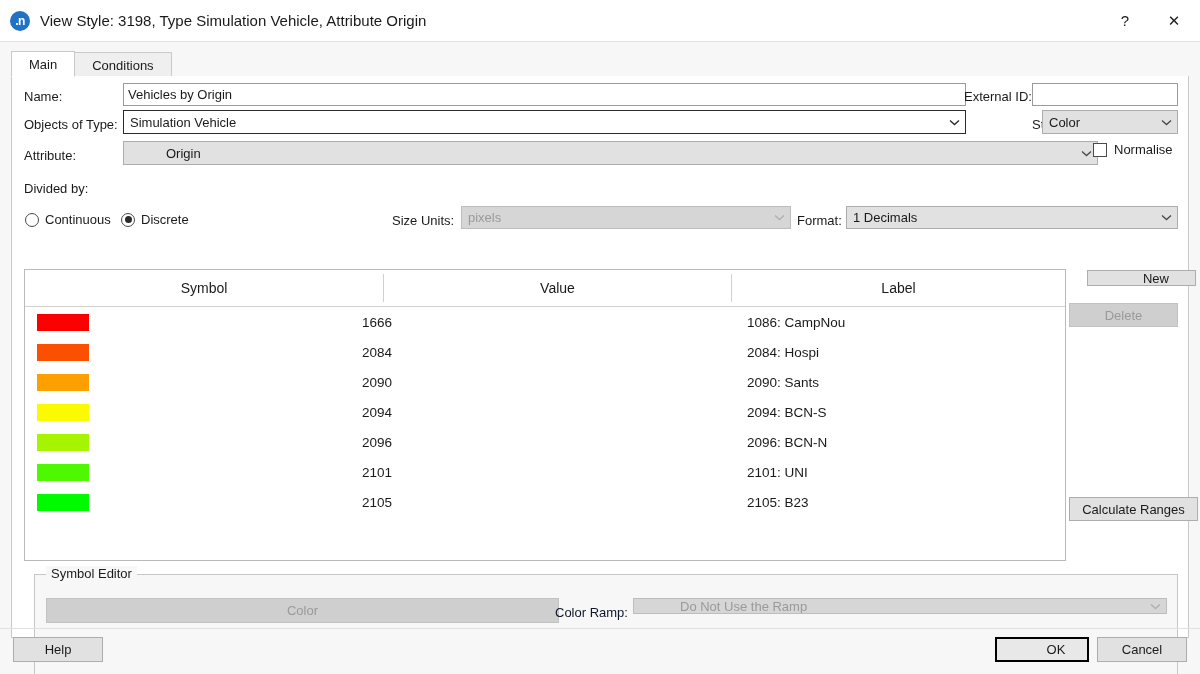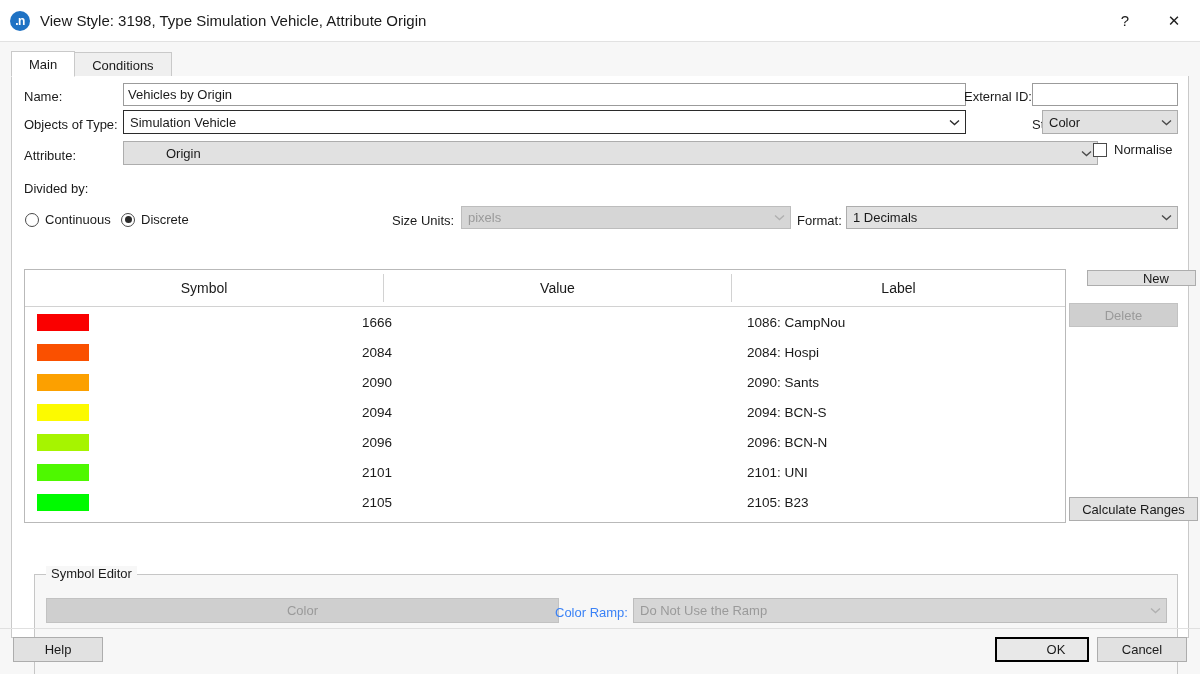--- a/index.html
+++ b/index.html
@@ -243,21 +243,21 @@
     box-sizing: border-box;
     margin-right: 7px;
     flex: none;
   }
 
   
   .table-box {
     position: absolute;
     left: 12px; top: 193px;
     width: 1042px;
-    height: 254px;
+    height: 292px;
     background: #ffffff;
     border: 1px solid #b9b9b9;
     box-sizing: border-box;
     overflow: hidden;
   }
   .thead {
     position: relative;
     height: 36px;
     border-bottom: 1px solid #d2d2d2;
     background: #ffffff;
@@ -516,22 +516,22 @@
 
       <div class="btn" style="left:1075px; top:194px; width:109px; height:16px;padding-left:29px;">New</div>
       <div class="btn disabled" style="left:1057px; top:227px; width:109px; height:24px;">Delete</div>
       <div class="btn" style="left:1057px; top:421px; width:129px; height:24px;">Calculate Ranges</div>
 
       <div class="groupbox"></div>
       <div class="group-title">Symbol Editor</div>
 
       <div class="btn disabled" style="left:34px; top:522px; width:513px; height:25px;">Color</div>
 
-      <div class="fld-label" style="left:543px; top:529px; color:#3b82f6;">Color Ramp:</div>
-      <div class="combo disabled" style="left:621px; top:522px; width:534px; height:25px;">
+      <div class="fld-label" style="left:543px; top:529px; color:#0f172a;">Color Ramp:</div>
+      <div class="combo disabled" style="left:621px; top:522px; width:534px; height:16px;padding-left:40px;">
         <span class="cval">Do Not Use the Ramp</span>
         <span class="arrow">
           <svg width="11" height="7" viewBox="0 0 11 7">
               <path d="M1 1.4 L5.5 5.6 L10 1.4" fill="none" stroke="#b0b0b0" stroke-width="1.3"></path>
             </svg>
         </span>
       </div>
 
     </div>
 

